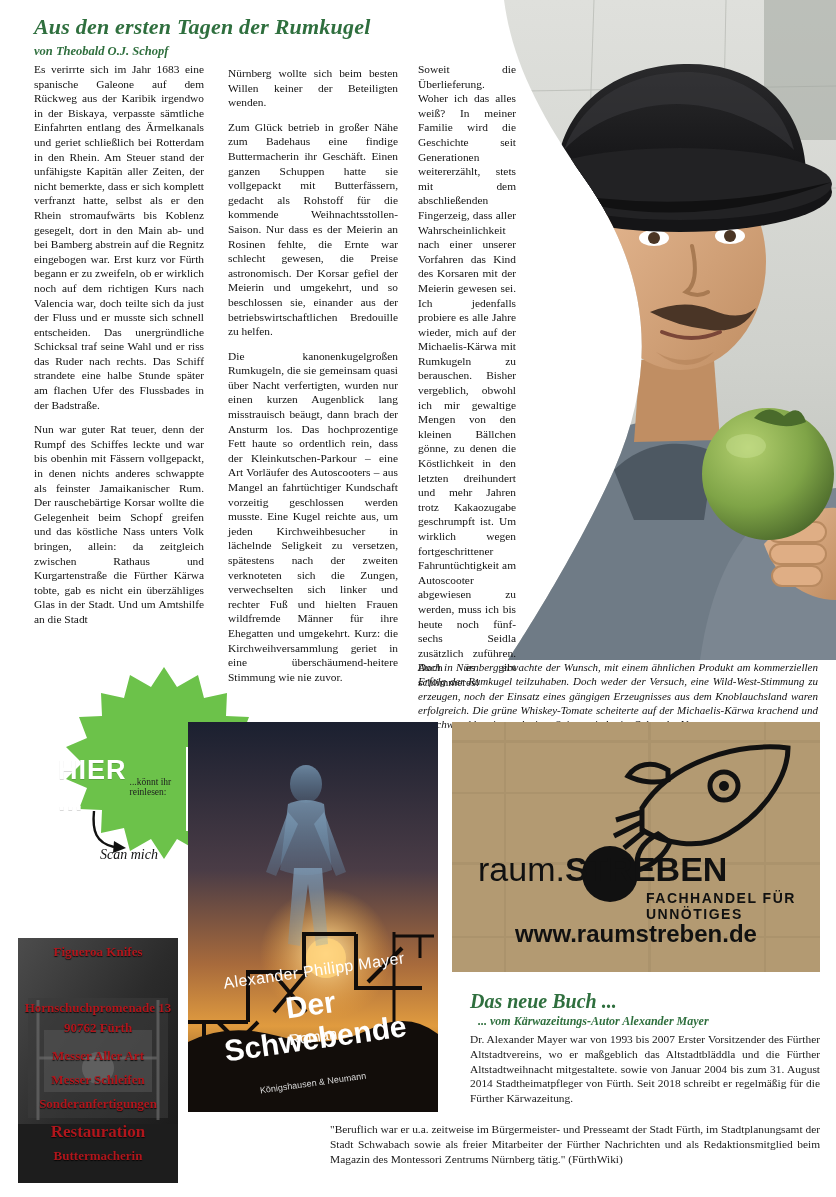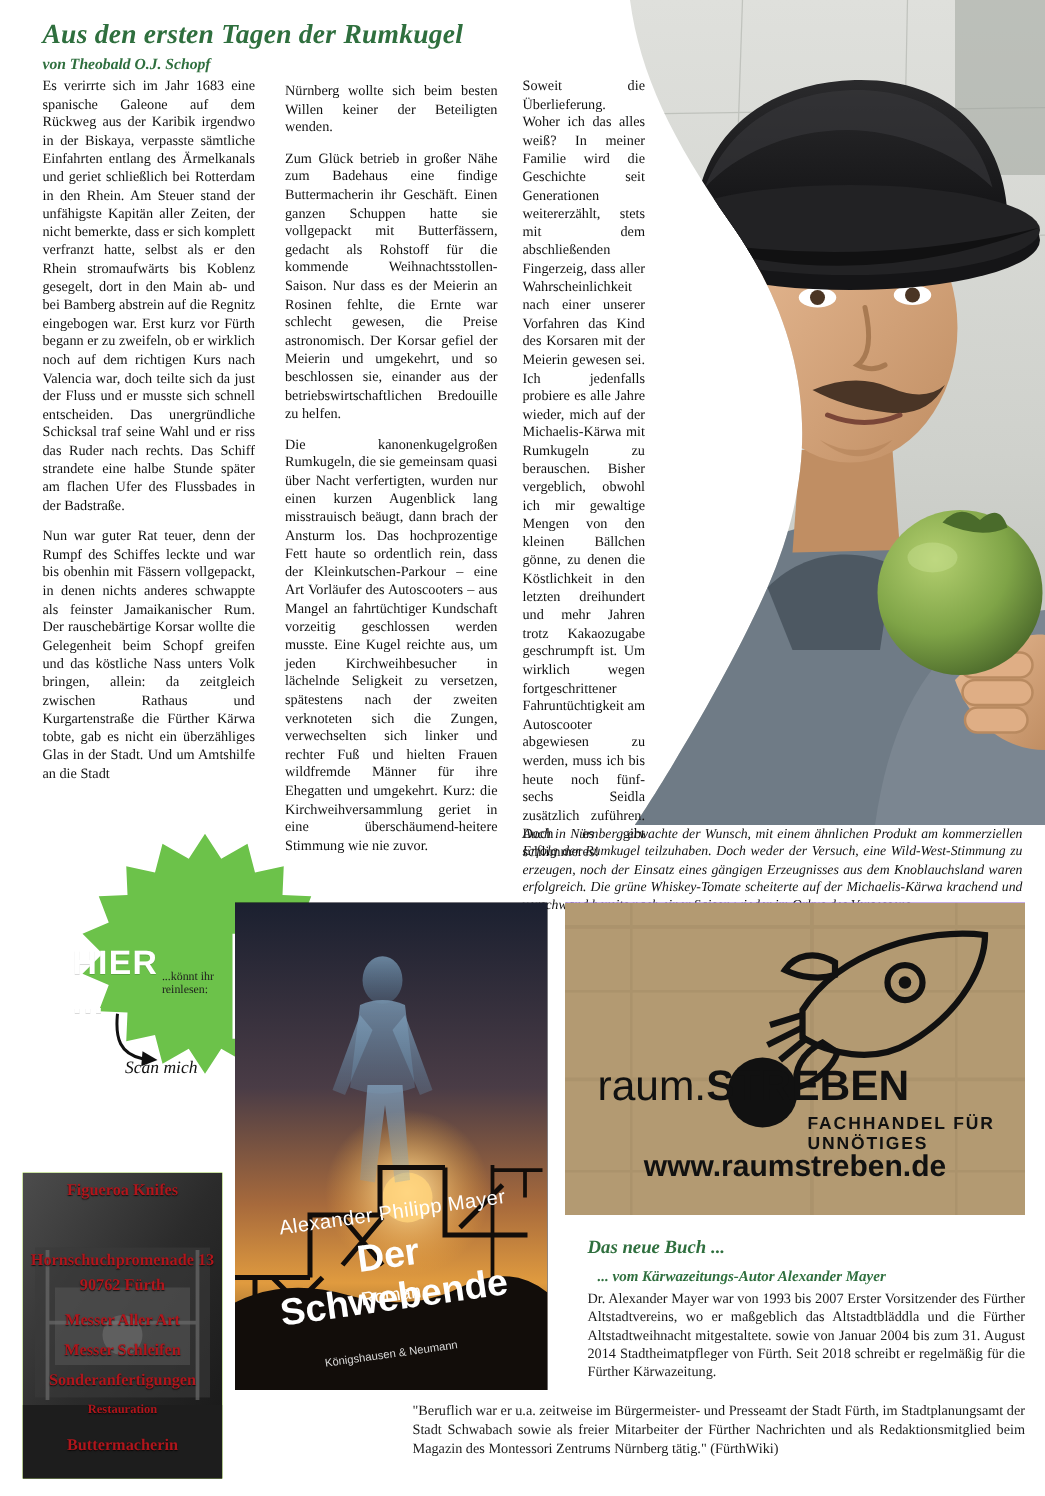--- a/index.html
+++ b/index.html
@@ -191,21 +191,21 @@
   }
 
   
   .knife-ad {
     position: absolute;
     left: 18px;
     top: 938px;
     width: 160px;
     height: 245px;
     overflow: hidden;
-    background: #bef264;
+    background: #f0abfc;
   }
   .knife-ad .ka-text {
     position: absolute;
     width: 100%;
     text-align: center;
     font-family: "Liberation Serif", serif;
     color: #b0161c;
     font-weight: bold;
     text-shadow: 0 1px 1px rgba(0,0,0,0.8);
   }
@@ -254,21 +254,21 @@
   }
 
   
   .buch-title {
     position: absolute;
     left: 470px;
     top: 990px;
     font-family: "Liberation Serif", serif;
     font-style: italic;
     font-weight: bold;
-    font-size: 15px;
+    font-size: 20px;
     color: #2f6f3e;
   }
   .buch-sub {
     position: absolute;
     left: 478px;
     top: 1014px;
     font-family: "Liberation Serif", serif;
     font-style: italic;
     font-weight: bold;
     font-size: 12px;
@@ -559,21 +559,21 @@
         <line x1="20" y1="120" x2="140" y2="120"></line>
       </g>
       <circle cx="80" cy="130" r="16" fill="#8b8b8b" opacity="0.35"></circle>
     </svg>
     <div class="ka-text" style="top:6px;font-size:13px;">Figueroa Knifes</div>
     <div class="ka-text" style="top:62px;font-size:13px;">Hornschuchpromenade 13</div>
     <div class="ka-text" style="top:82px;font-size:13px;">90762 Fürth</div>
     <div class="ka-text" style="top:110px;font-size:13px;">Messer Aller Art</div>
     <div class="ka-text" style="top:134px;font-size:13px;">Messer Schleifen</div>
     <div class="ka-text" style="top:158px;font-size:13px;">Sonderanfertigungen</div>
-    <div class="ka-text" style="top:184px;font-size:10px;text-align:center;">Restauration</div>
+    <div class="ka-text" style="top:184px;font-size:17px;text-align:center;">Restauration</div>
     <div class="ka-text" style="top:210px;font-size:13px;">Buttermacherin</div>
   </div>
 
   <div class="raum">
     <svg width="368" height="250" viewBox="0 0 368 250" xmlns="http://www.w3.org/2000/svg" style="position:absolute;left:0;top:0;">
       <rect width="368" height="250" fill="#b39a72"></rect>
       <g opacity="0.18" fill="#8a7452">
         <rect x="0" y="18" width="368" height="3"></rect>
         <rect x="0" y="70" width="368" height="2"></rect>
         <rect x="0" y="140" width="368" height="3"></rect>

